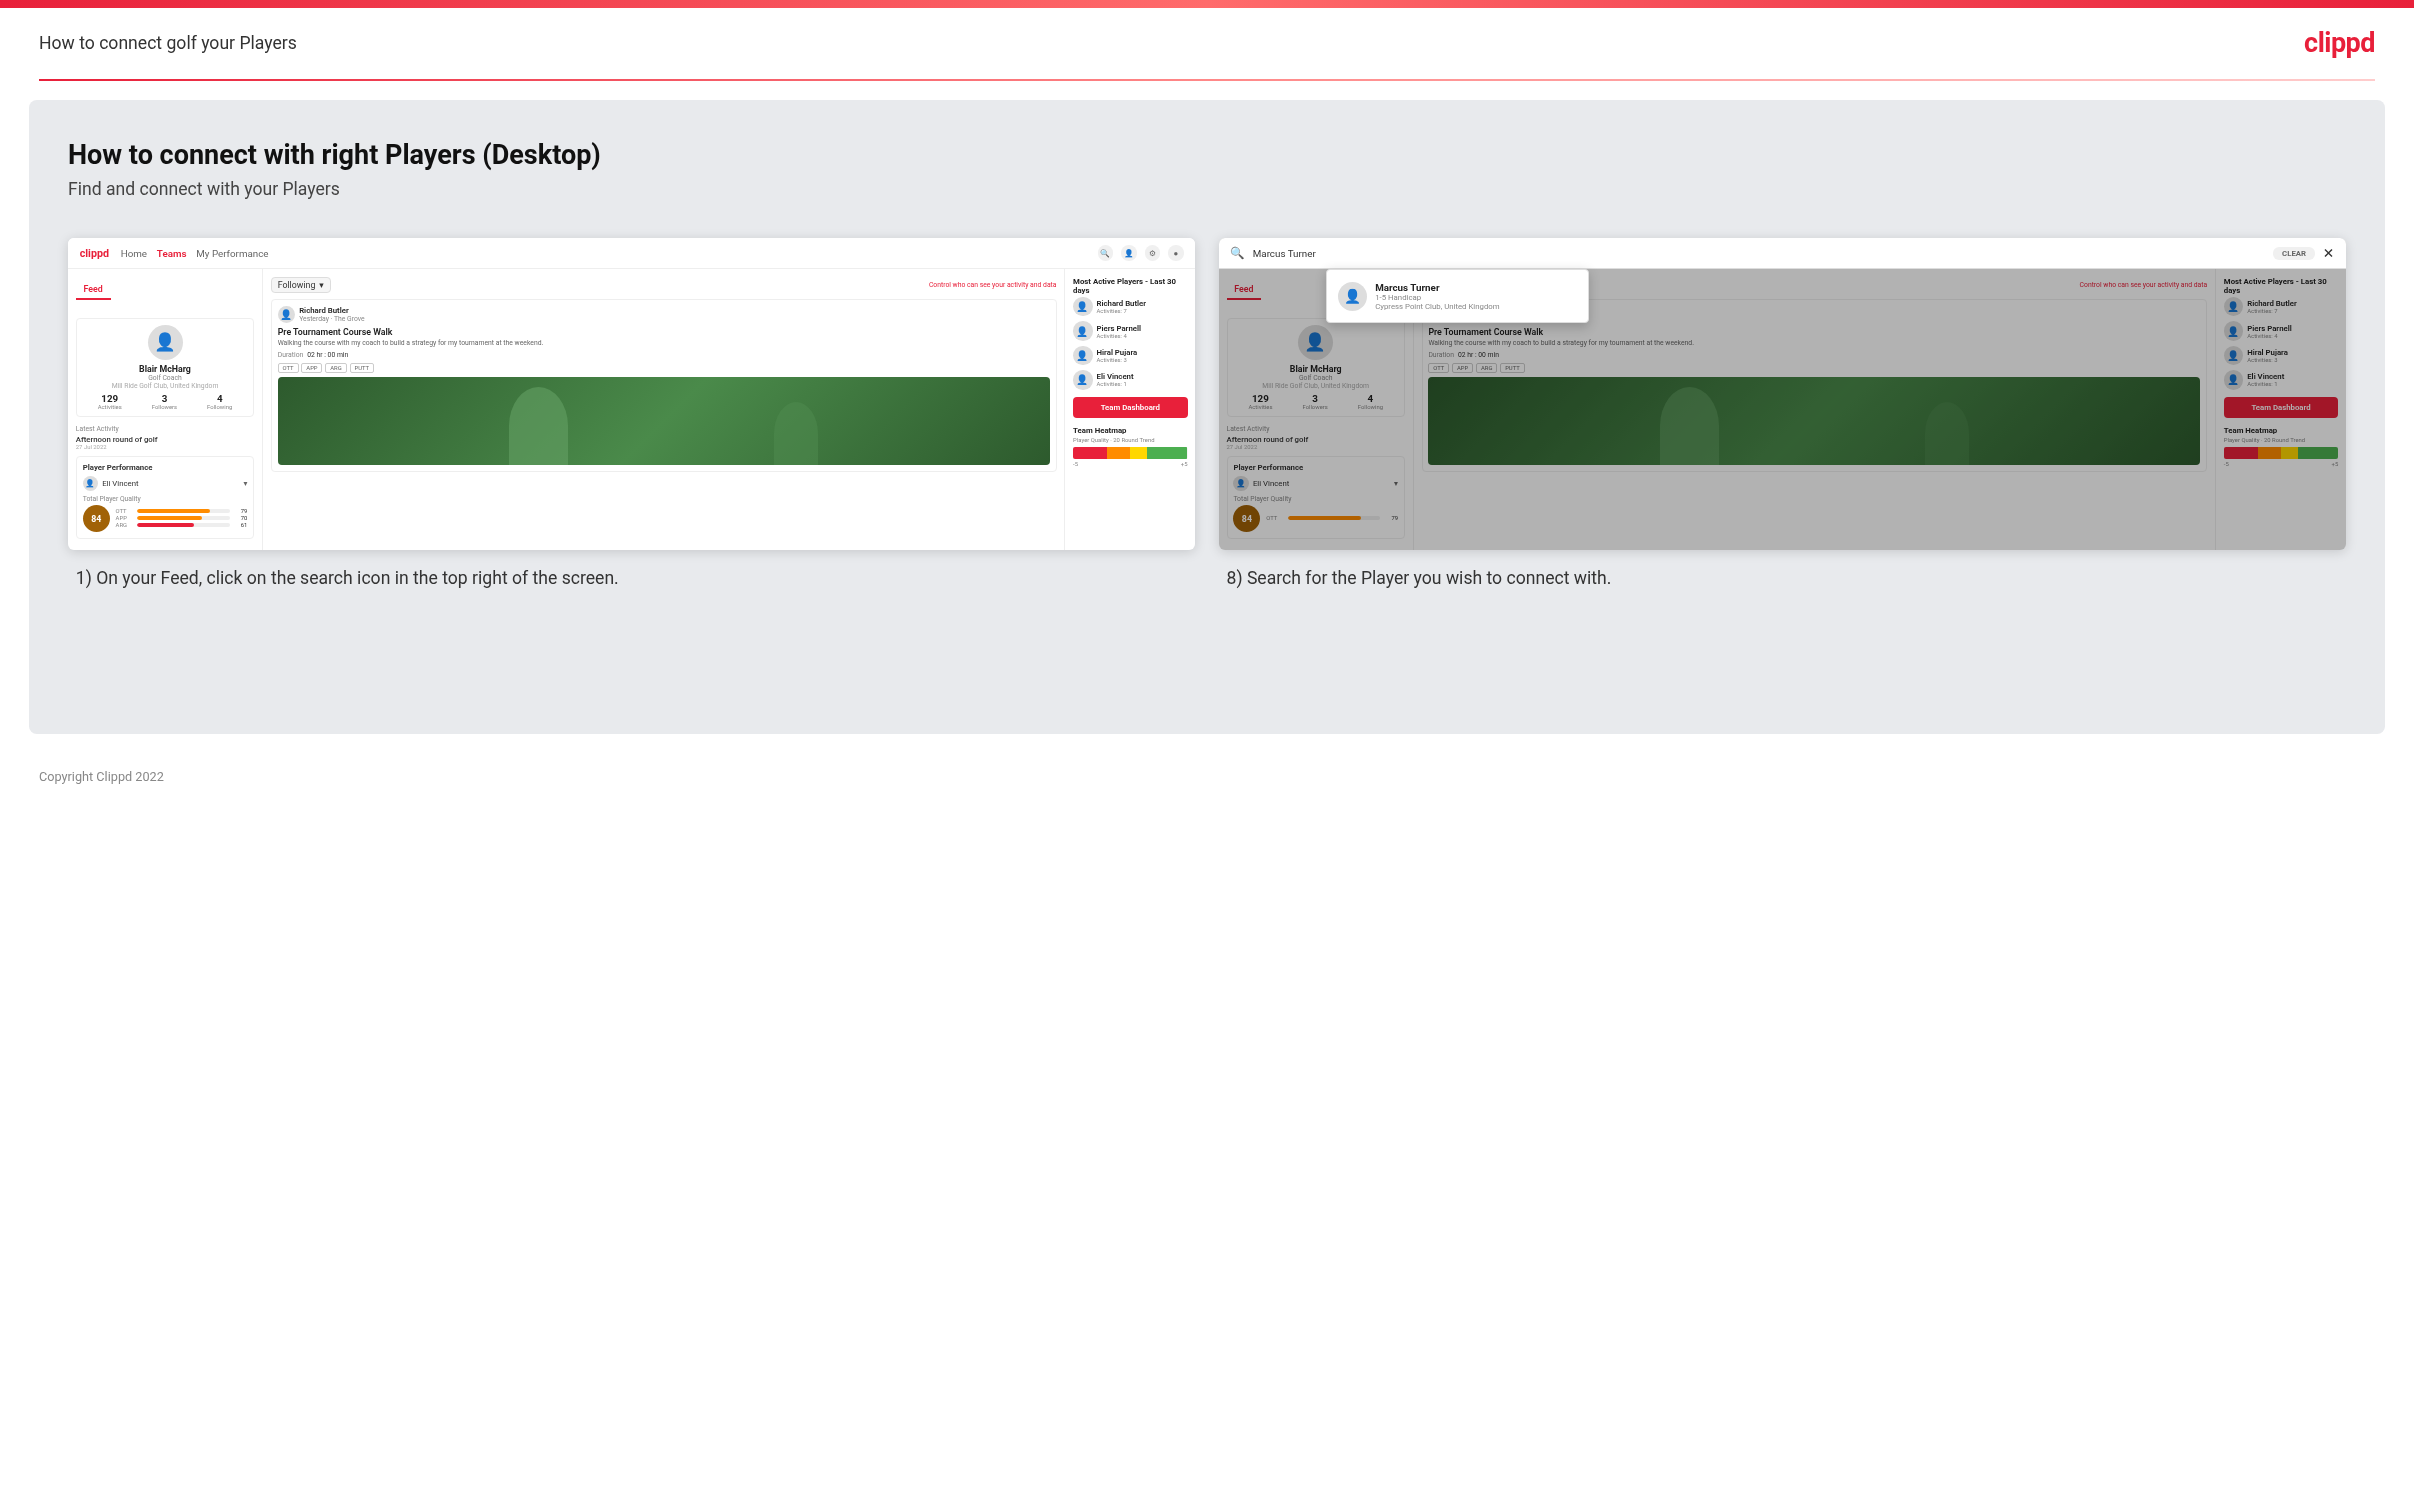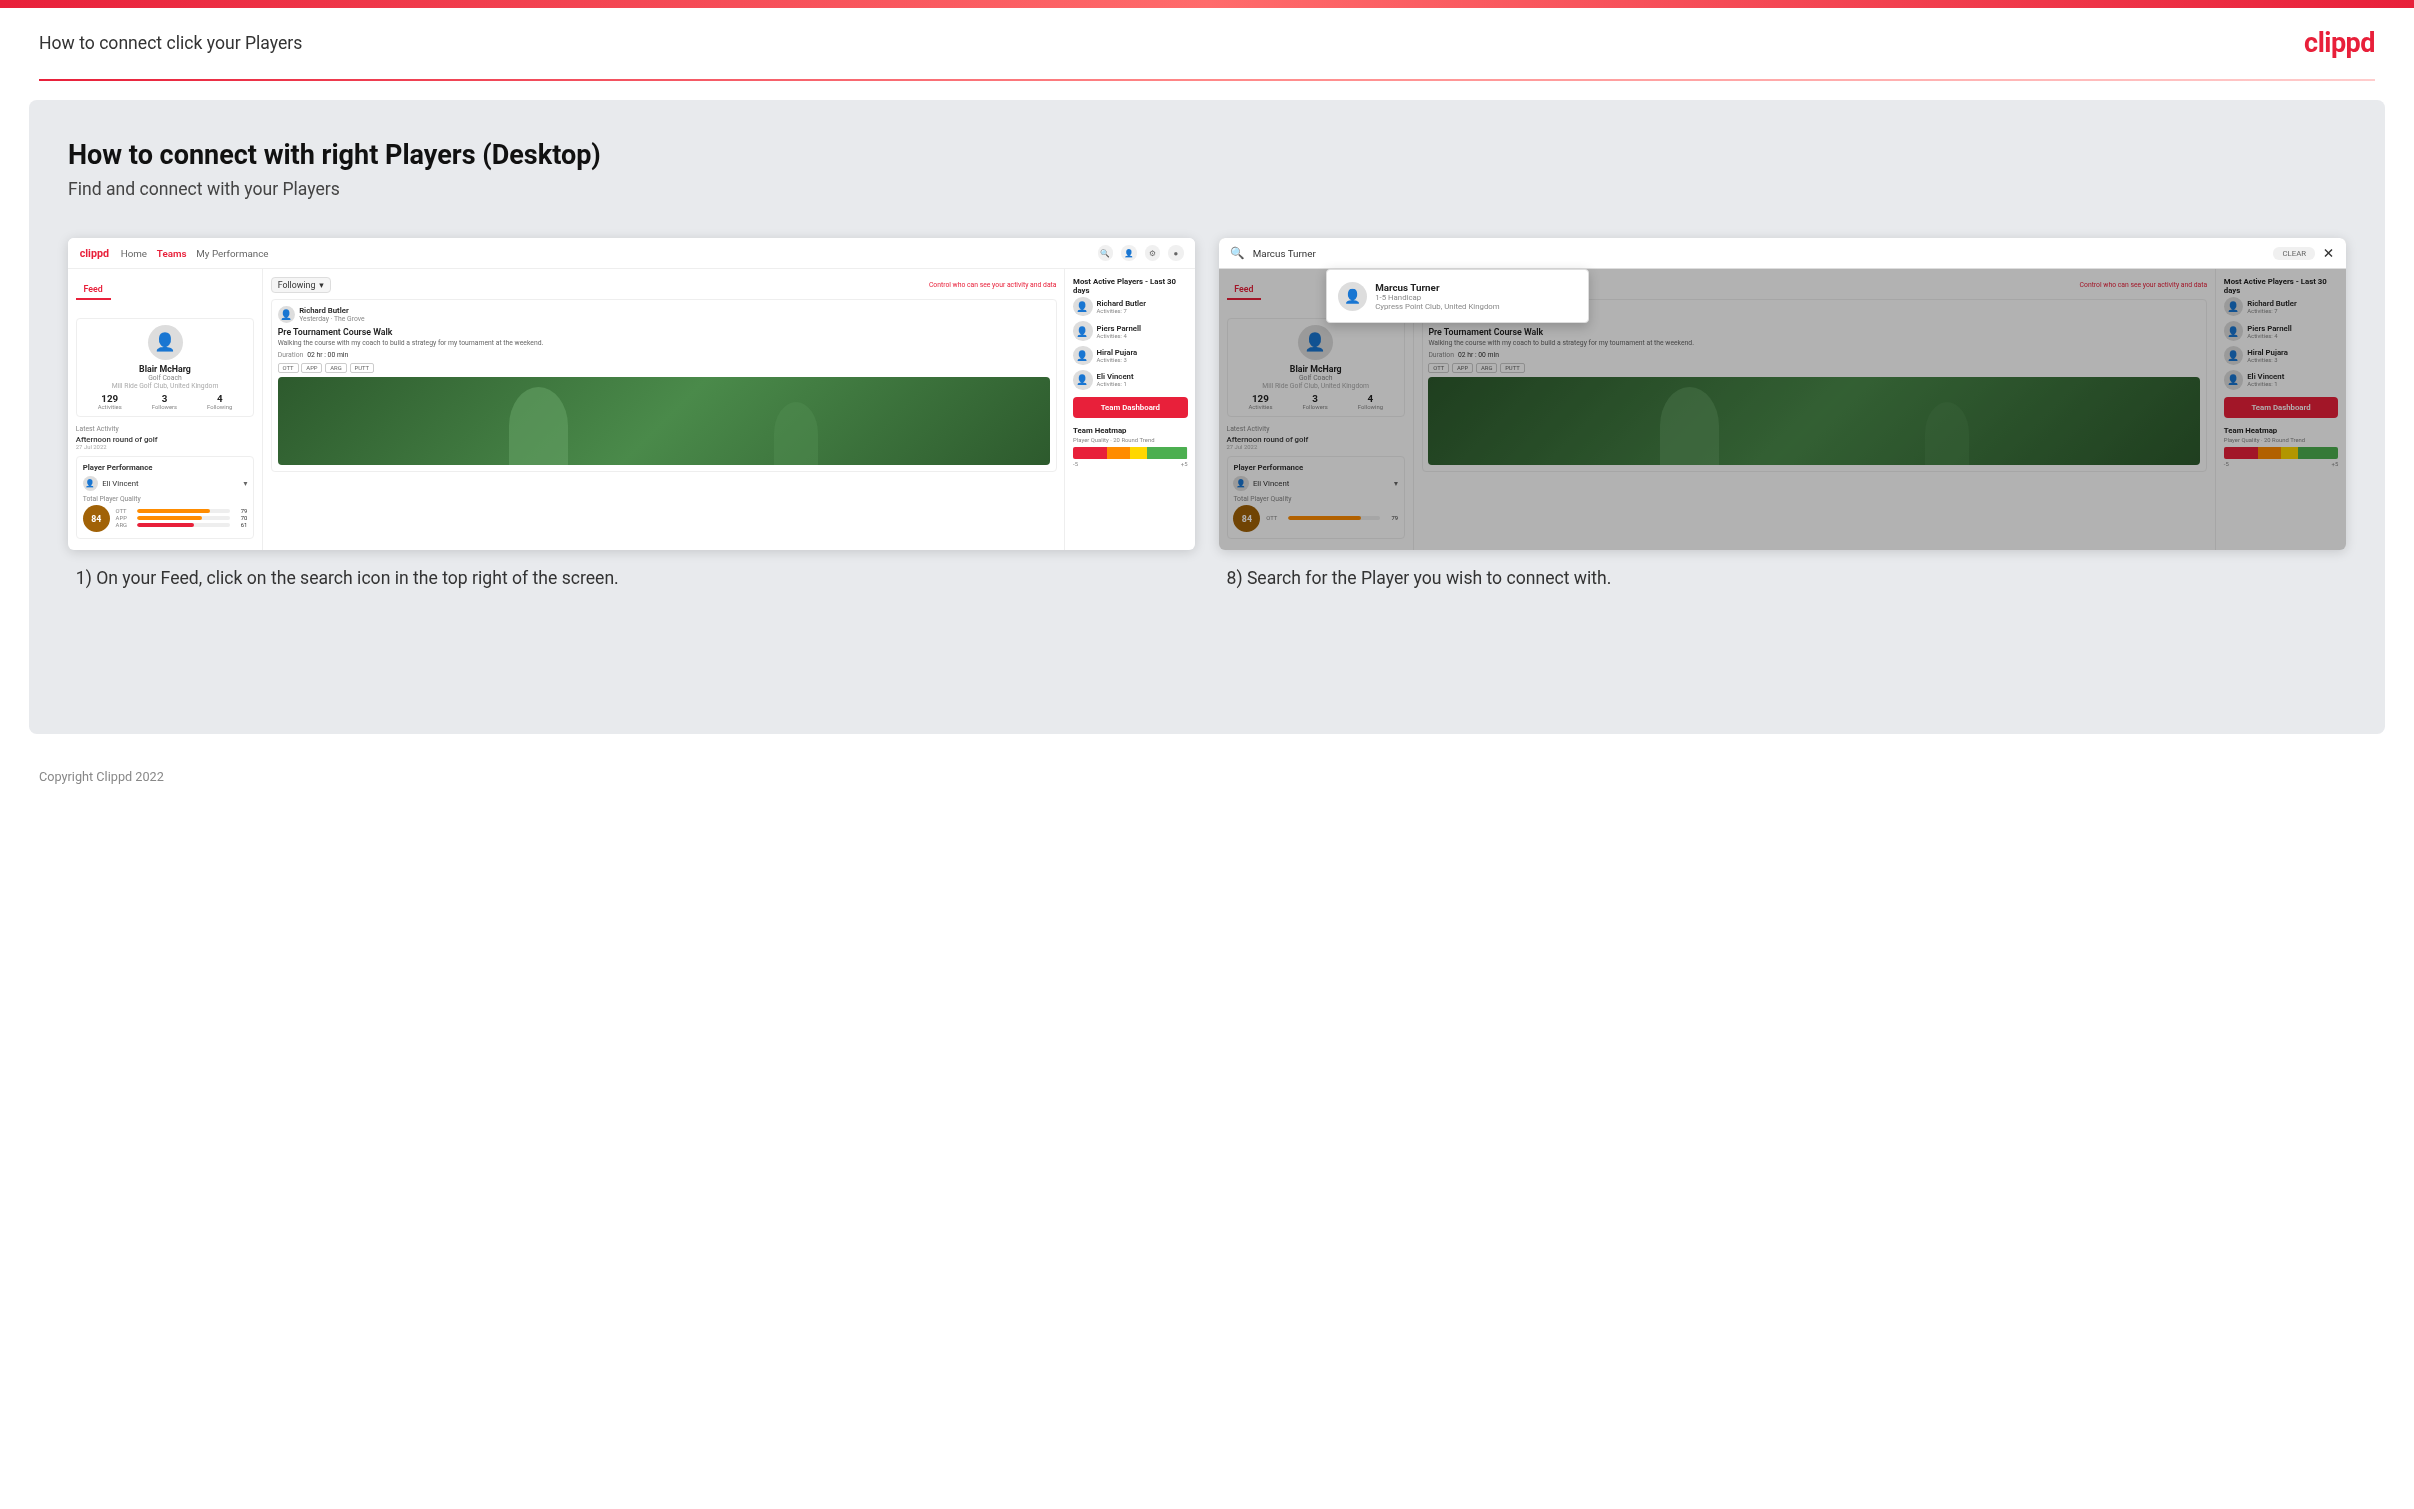--- a/index.html
+++ b/index.html
@@ -571,21 +571,21 @@
       font-size: 9.8px;
       color: #333;
       flex: 1;
     }
     .clear-btn {
       font-size: 7.8px;
       color: #666;
       background: #f0f0f0;
       padding: 2px 9px;
       border-radius: 6px;
-      font-weight: 400;
+      font-weight: 700;
     }
     .close-btn {
       font-size: 13.7px;
       color: #333;
     }
 
     
     .search-results {
       position: absolute;
       top: 31px;
@@ -646,21 +646,21 @@
     
     .fill-orange { background: #ff8c00; }
     .fill-red { background: #e8203a; }
   </style>
 </head>
 <body>
 
 <div class="top-bar"></div>
 
 <div class="header">
-  <span class="header-title">How to connect click your Players</span>
+  <span class="header-title">How to connect golf your Players</span>
   <span class="logo">clippd</span>
 </div>
 
 <div class="header-divider"></div>
 
 <div class="main-content">
   <h1 class="page-heading">How to connect with right Players (Desktop)</h1>
   <p class="page-subheading">Find and connect with your Players</p>
 
   <div class="screenshots-row">

